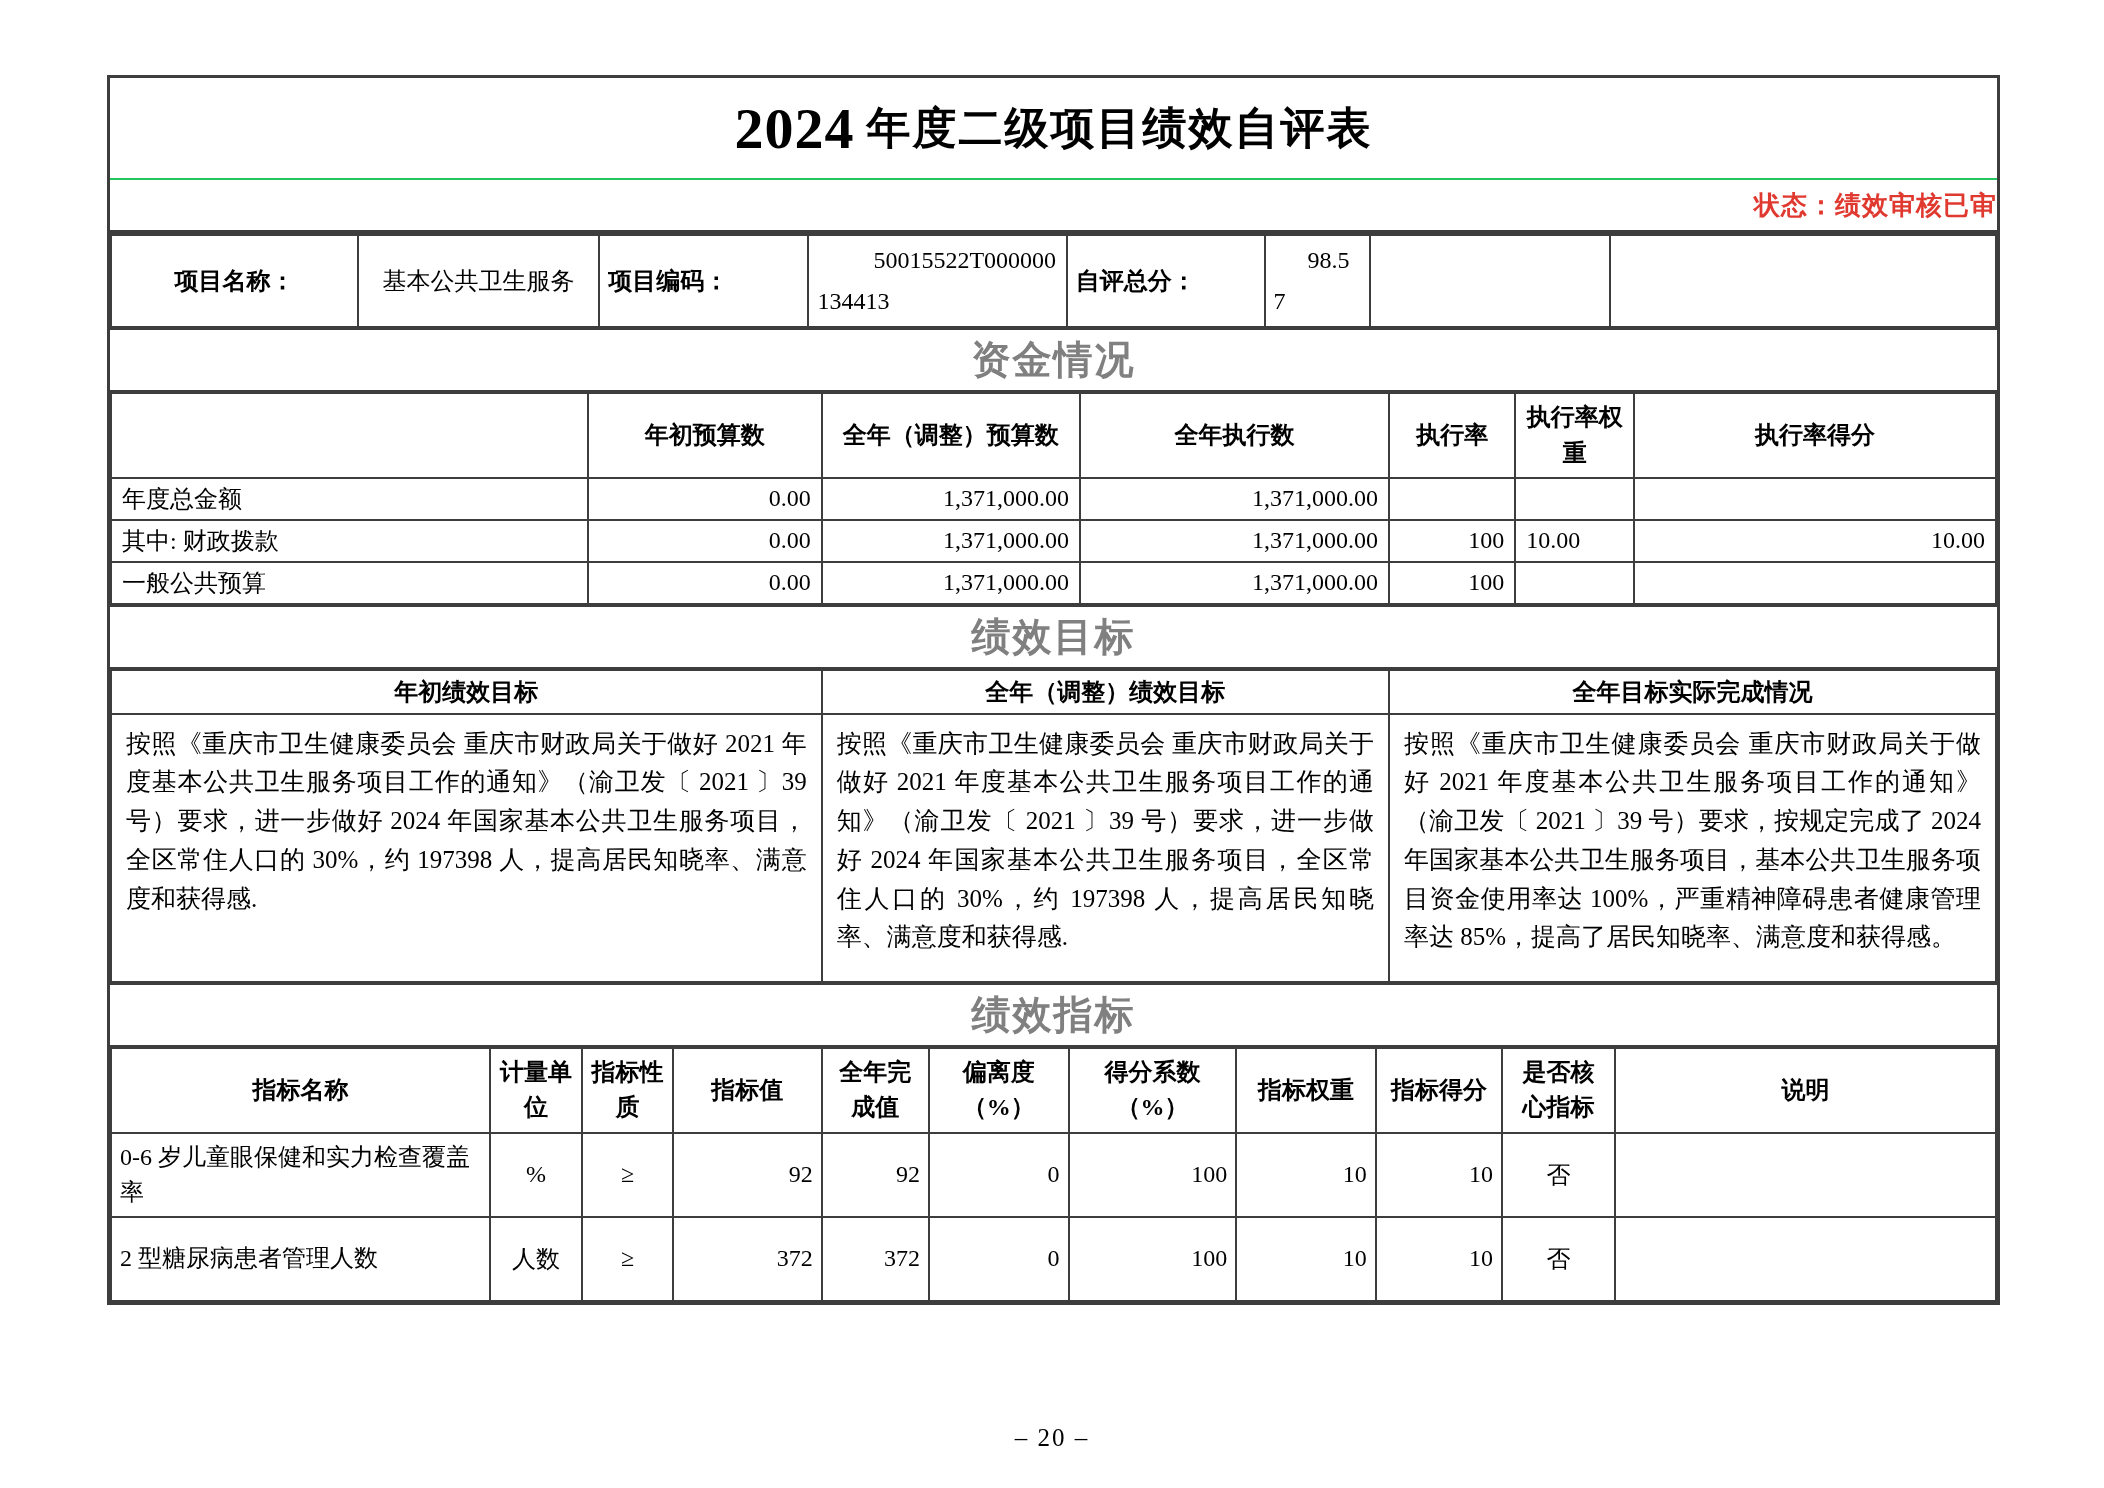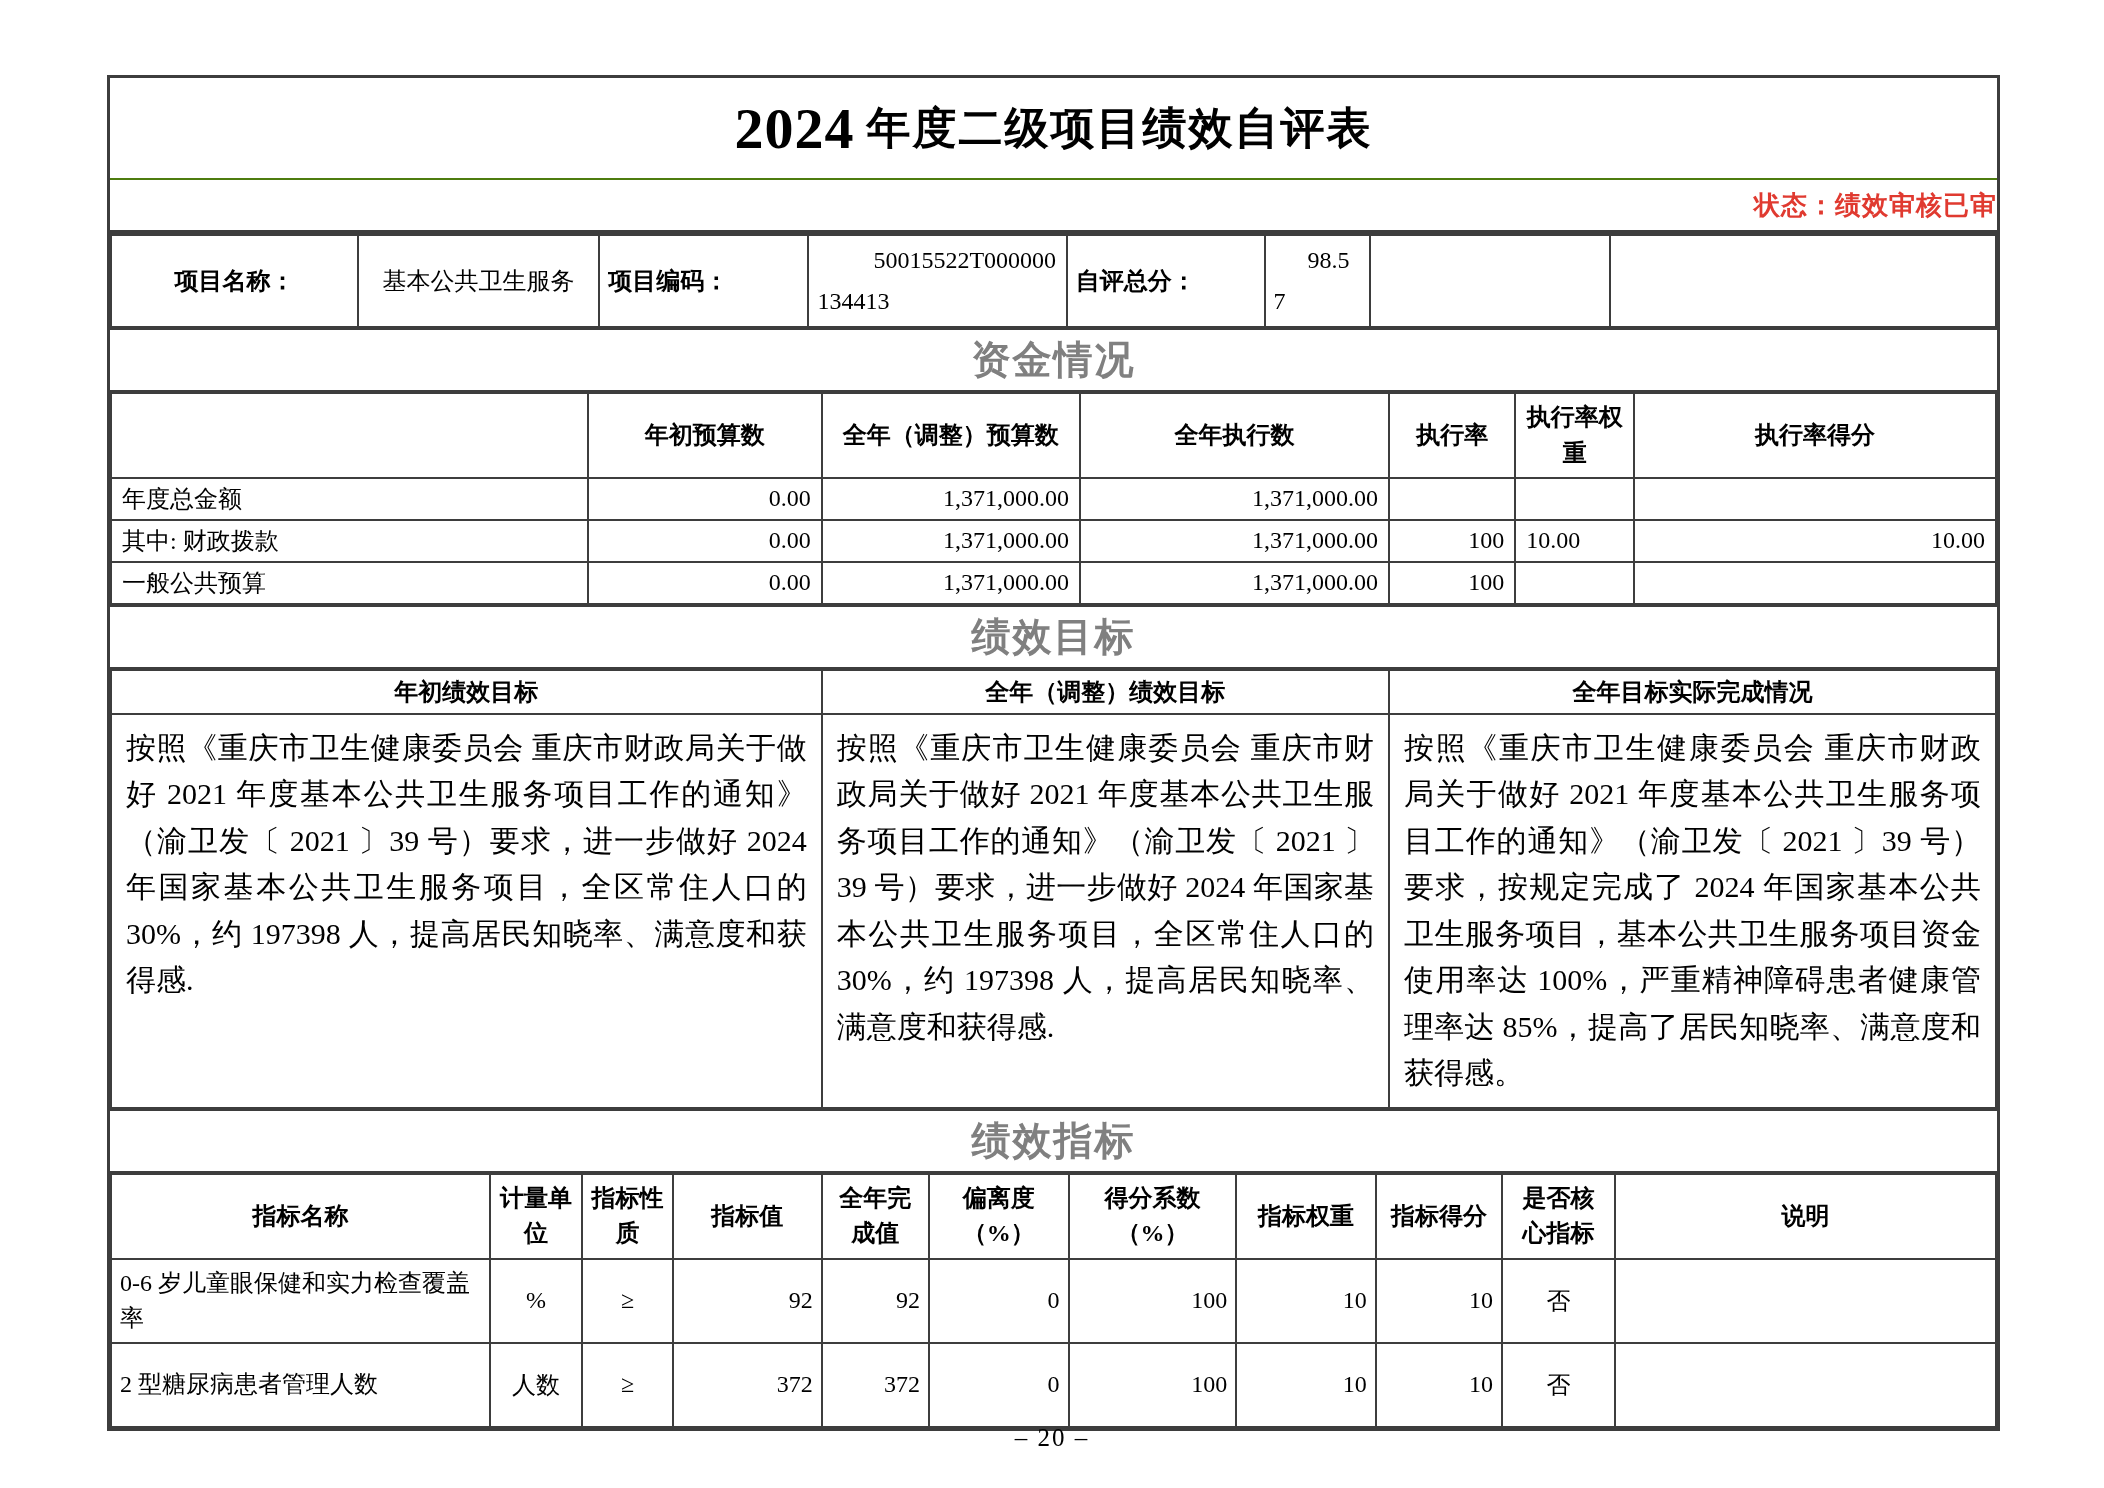--- a/index.html
+++ b/index.html
@@ -10,21 +10,21 @@
     position:relative;
     overflow:hidden;
   }
   .page{position:relative;width:2104px;height:1488px;background:#fff;}
   .doc{
     position:absolute;left:107px;top:75px;width:1893px;
     border:3px solid #3d3d3d;background:#fff;box-sizing:border-box;
   }
   
   .title-row{
-    height:100px;border-bottom:2px solid #4d7c0f;
+    height:100px;border-bottom:2px solid #22c55e;
     display:flex;align-items:center;justify-content:center;
   }
   .title-num{font-size:58px;font-weight:bold;letter-spacing:1px;}
   .title-text{font-size:44px;font-weight:bold;margin-left:12px;letter-spacing:2px;}
   
   .status-row{
     height:50px;border-bottom:4px solid #3d3d3d;
     display:flex;align-items:center;justify-content:flex-end;
   }
   .status{color:#e03a30;font-weight:bold;font-size:26px;letter-spacing:1px;}
@@ -48,21 +48,21 @@
   
   .funding-table th{height:85px;font-weight:bold;text-align:center;padding:4px 8px;line-height:1.5;vertical-align:middle;}
   .funding-table td{height:36px;padding:4px 10px;vertical-align:middle;}
   .flabel{text-align:left;}
   .num{text-align:right;}
   .num.left{text-align:left;}
   
   .goals-table th{height:44px;font-weight:bold;text-align:center;padding:2px 6px;vertical-align:middle;}
   .goal-text{
     vertical-align:top;text-align:justify;
-    padding:10px 14px;font-size:30px;line-height:1.55;height:268px;
+    padding:10px 14px;font-size:25px;line-height:1.55;height:268px;
   }
   
   .indicators-table th{height:85px;font-weight:bold;text-align:center;padding:4px 8px;line-height:1.45;vertical-align:middle;}
   .indicators-table td{height:84px;padding:4px 8px;vertical-align:middle;}
   .iname{text-align:left;line-height:1.45;}
   .icenter{text-align:center;}
   
   .footer{
     position:absolute;left:0;right:0;top:1424px;
     text-align:center;font-size:25px;letter-spacing:2px;

